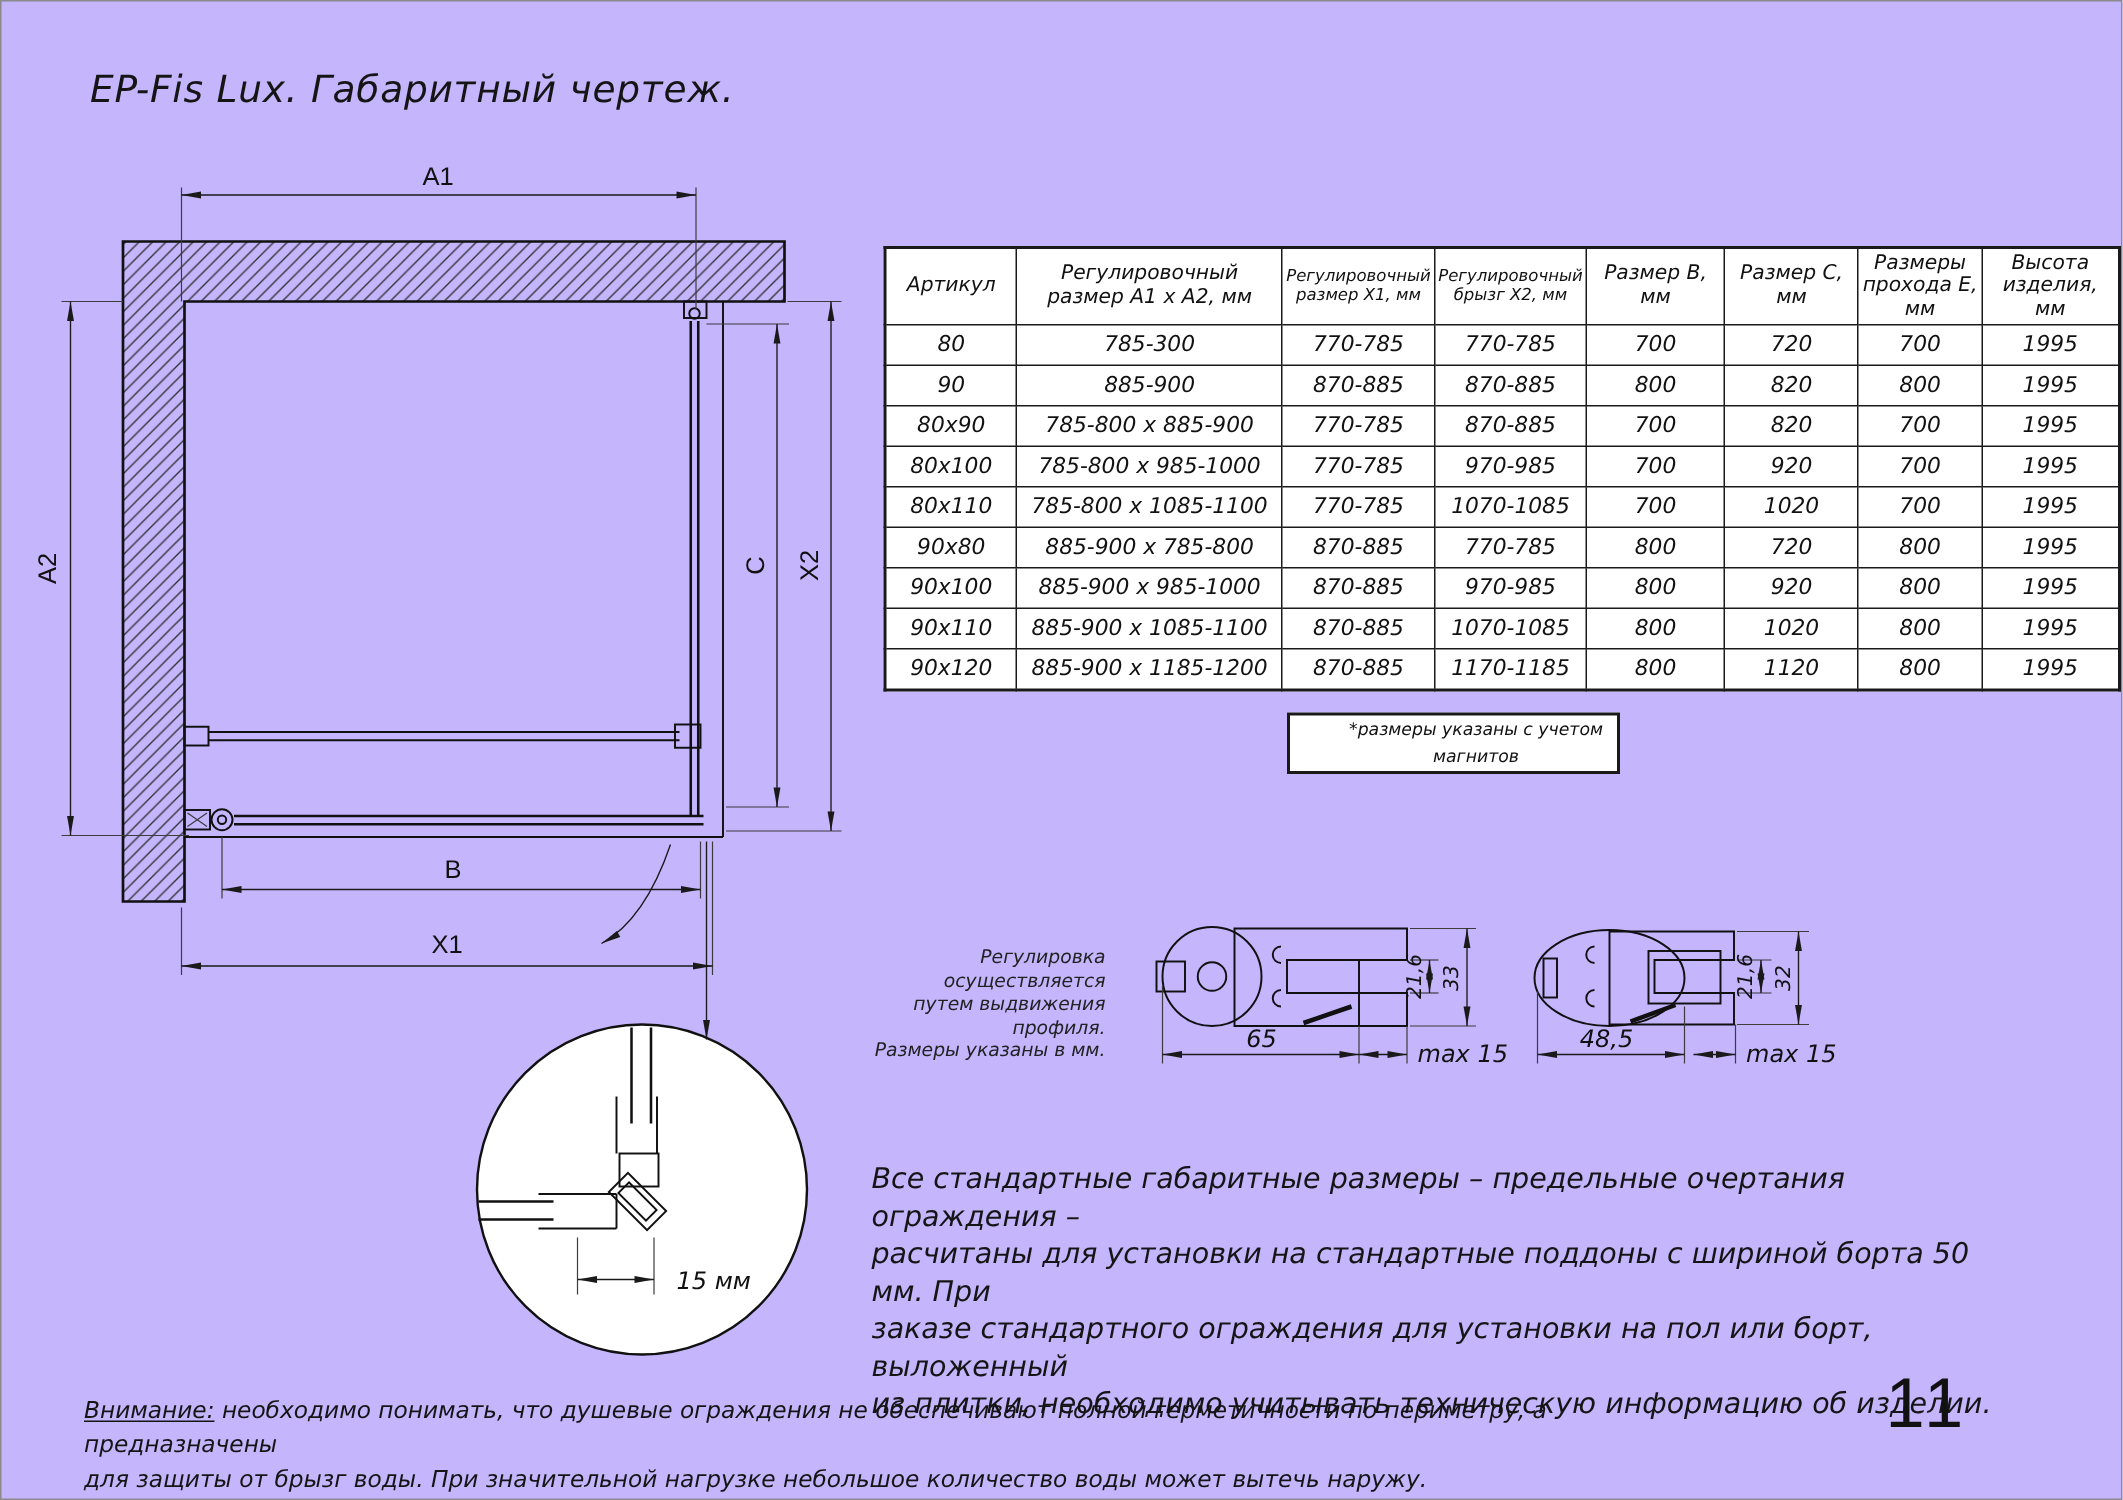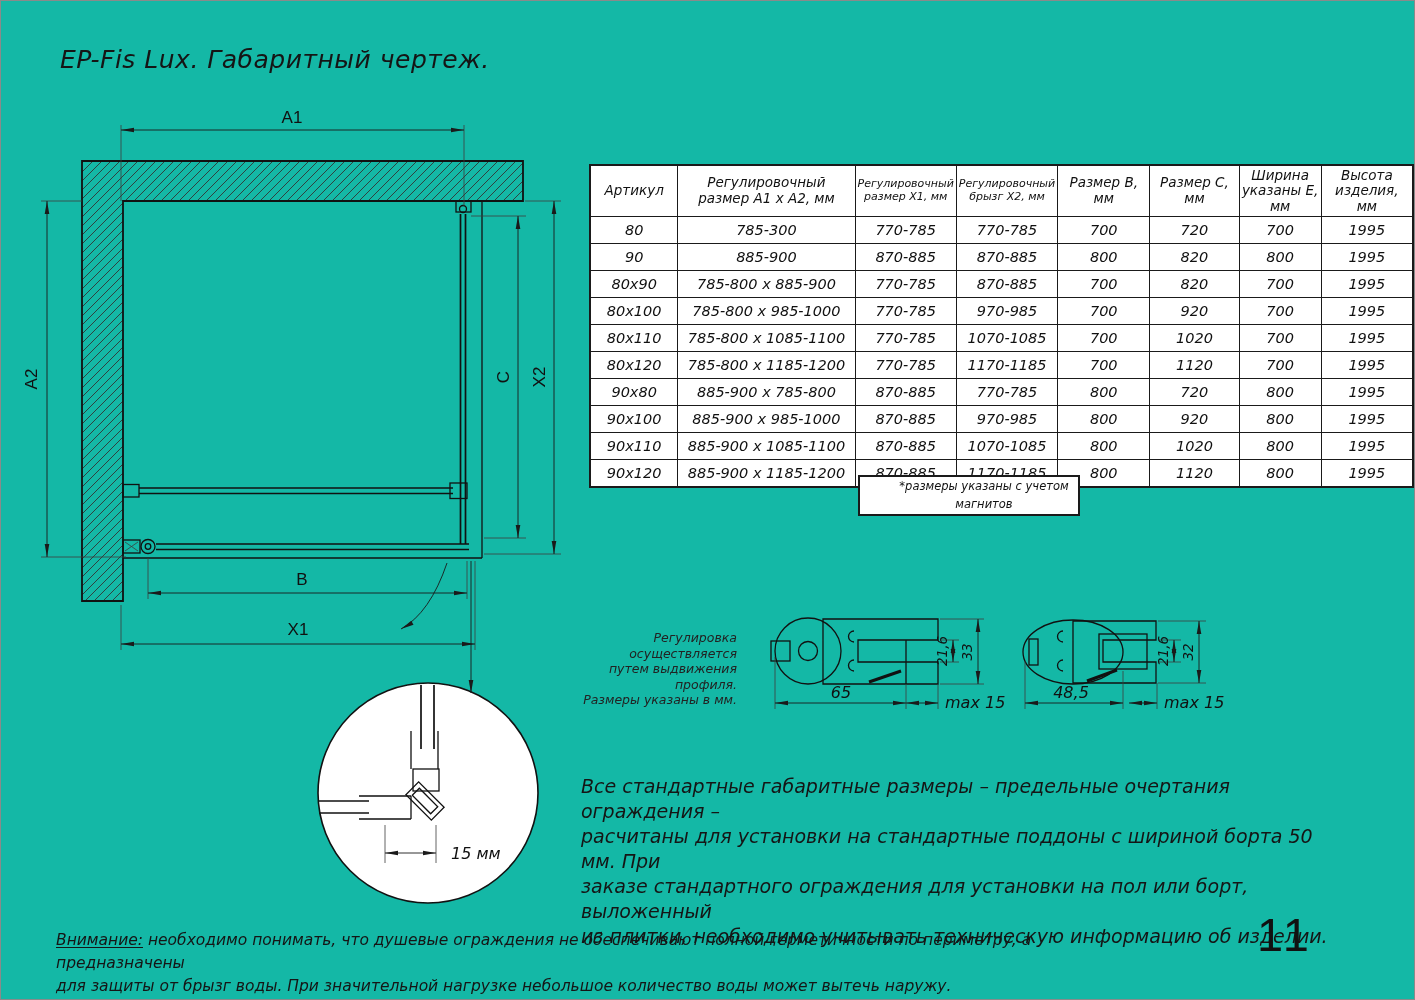--- a/index.html
+++ b/index.html
@@ -1,16 +1,16 @@
 <!DOCTYPE html>
 <html><head>
 <meta charset="utf-8">
 <style>
   html,body{margin:0;padding:0;background:#e8e8e8;}
-  .page{position:relative;width:1415px;height:1000px;background:#14b8a6;border:1px solid #8a8a8a;box-sizing:border-box;overflow:hidden;
+  .page{position:relative;width:1415px;height:1000px;background:#c4b5fd;border:1px solid #8a8a8a;box-sizing:border-box;overflow:hidden;
         font-family:"DejaVu Sans",sans-serif;color:#111;}
   .layer{position:absolute;left:0;top:0;width:1415px;height:1000px;}
   .title{position:absolute;left:59px;top:44px;font-style:italic;font-size:25px;letter-spacing:.5px;color:#151515;}
   
   .size-table{position:absolute;left:588px;top:163px;border-collapse:collapse;table-layout:fixed;background:#fff;border:2px solid #1a1a1a;}
   .size-table th,.size-table td{border:1.2px solid #1a1a1a;text-align:center;vertical-align:middle;padding:0 2px;}
   .size-table th{height:50px;font-weight:normal;font-style:italic;font-size:13.5px;line-height:1.15;}
   .size-table th.small{font-size:11px;}
   .size-table td{height:26px;font-style:italic;font-size:14.5px;}
   .footnote{position:absolute;left:857px;top:474px;width:188px;height:37px;border:2px solid #1a1a1a;background:#fff;
@@ -207,21 +207,21 @@
         <col style="width:93px">
     </colgroup>
     <thead>
       <tr>
         <th>Артикул</th>
         <th>Регулировочный размер А1 х А2, мм</th>
         <th class="small">Регулировочный размер Х1, мм</th>
         <th class="small">Регулировочный брызг Х2, мм</th>
         <th>Размер В, мм</th>
         <th>Размер С, мм</th>
-        <th>Ширина указаны Е, мм</th>
+        <th>Размеры прохода Е, мм</th>
         <th>Высота изделия, мм</th>
       </tr>
     </thead>
     <tbody>
         <tr>
           <td>80</td>
           <td>785-300</td>
           <td>770-785</td>
           <td>770-785</td>
           <td>700</td>
@@ -263,30 +263,20 @@
           <td>80x110</td>
           <td>785-800 x 1085-1100</td>
           <td>770-785</td>
           <td>1070-1085</td>
           <td>700</td>
           <td>1020</td>
           <td>700</td>
           <td>1995</td>
         </tr>
         <tr>
-          <td>80x120</td>
-          <td>785-800 x 1185-1200</td>
-          <td>770-785</td>
-          <td>1170-1185</td>
-          <td>700</td>
-          <td>1120</td>
-          <td>700</td>
-          <td>1995</td>
-        </tr>
-        <tr>
           <td>90x80</td>
           <td>885-900 x 785-800</td>
           <td>870-885</td>
           <td>770-785</td>
           <td>800</td>
           <td>720</td>
           <td>800</td>
           <td>1995</td>
         </tr>
         <tr>

